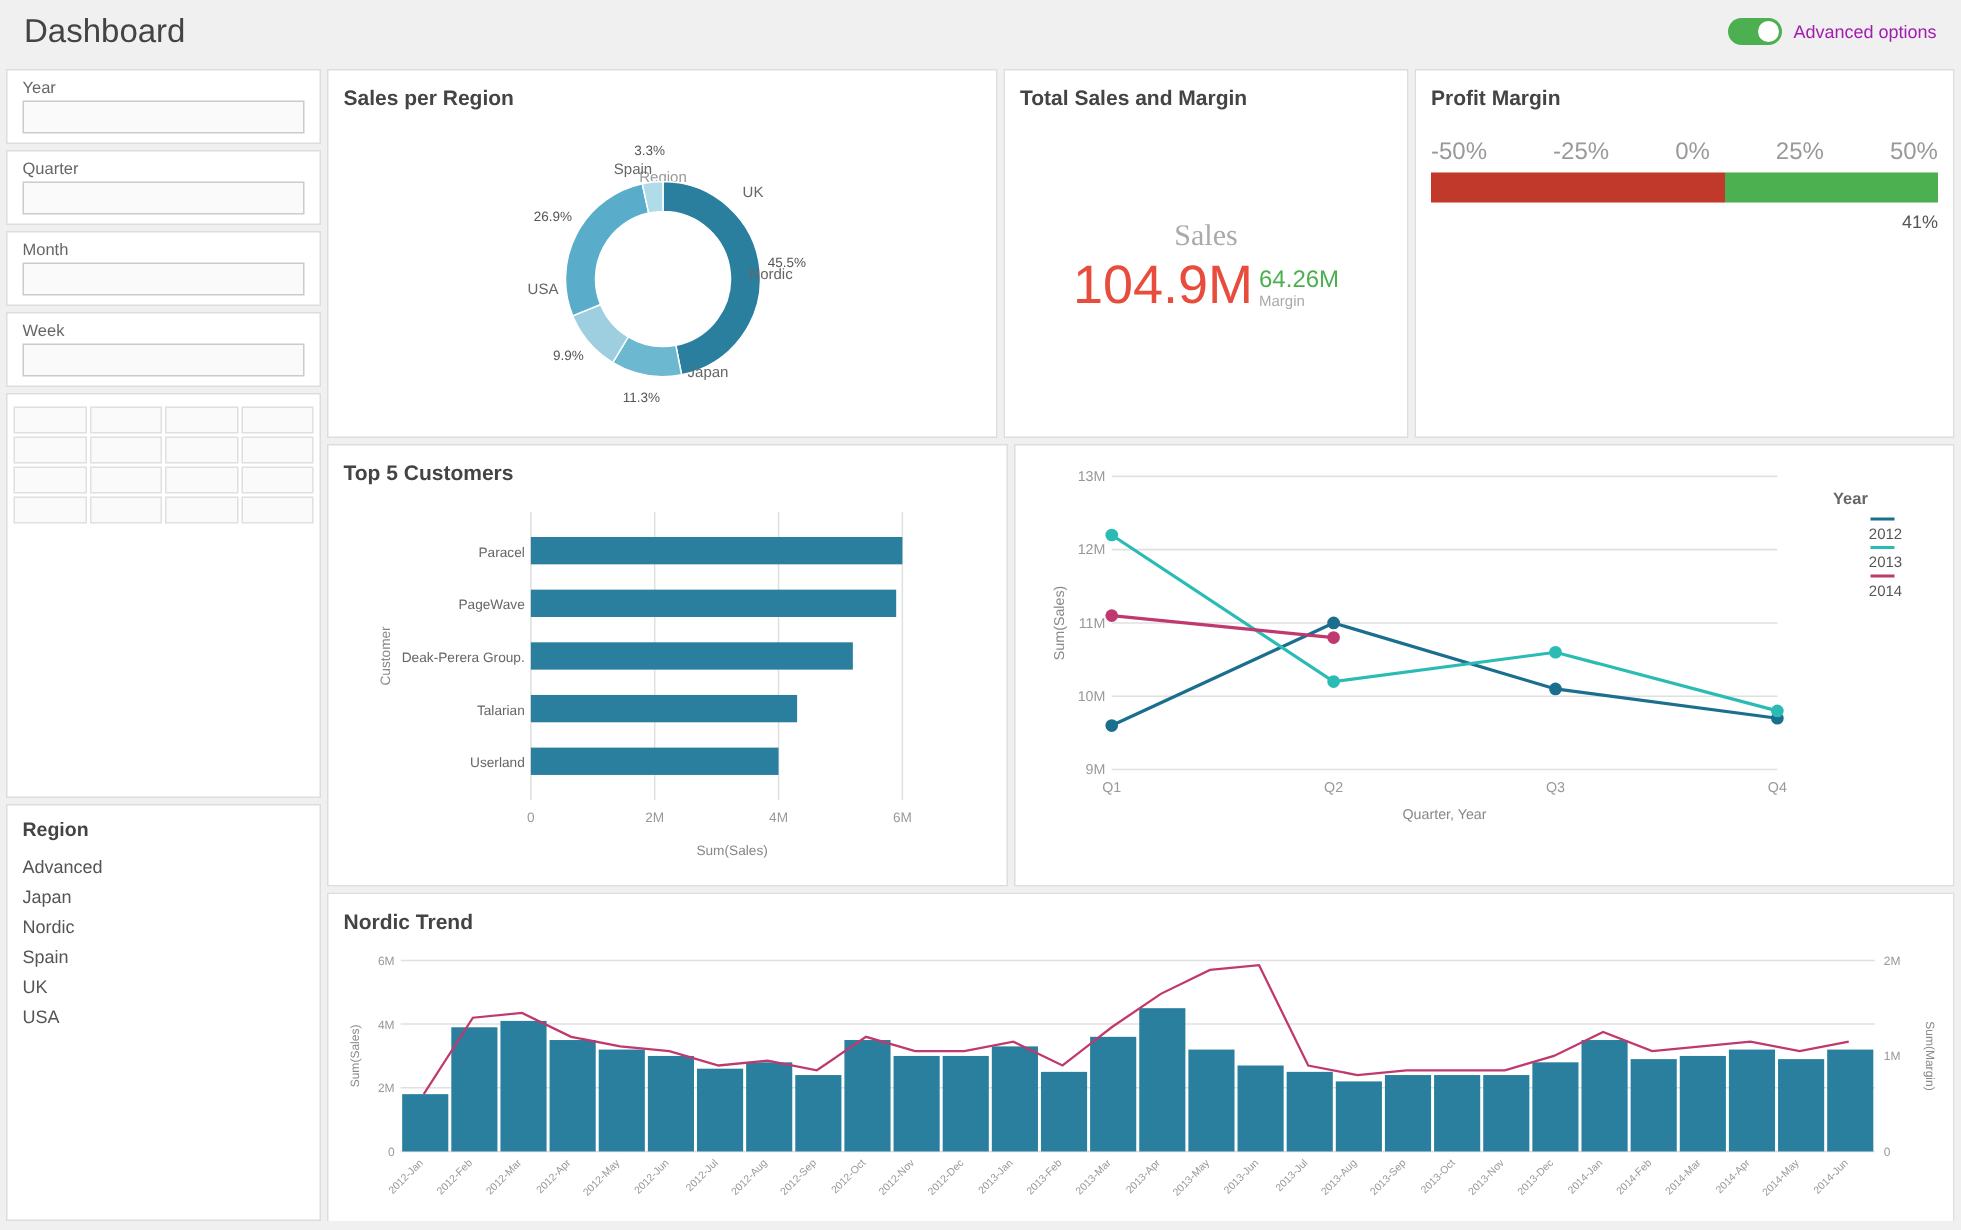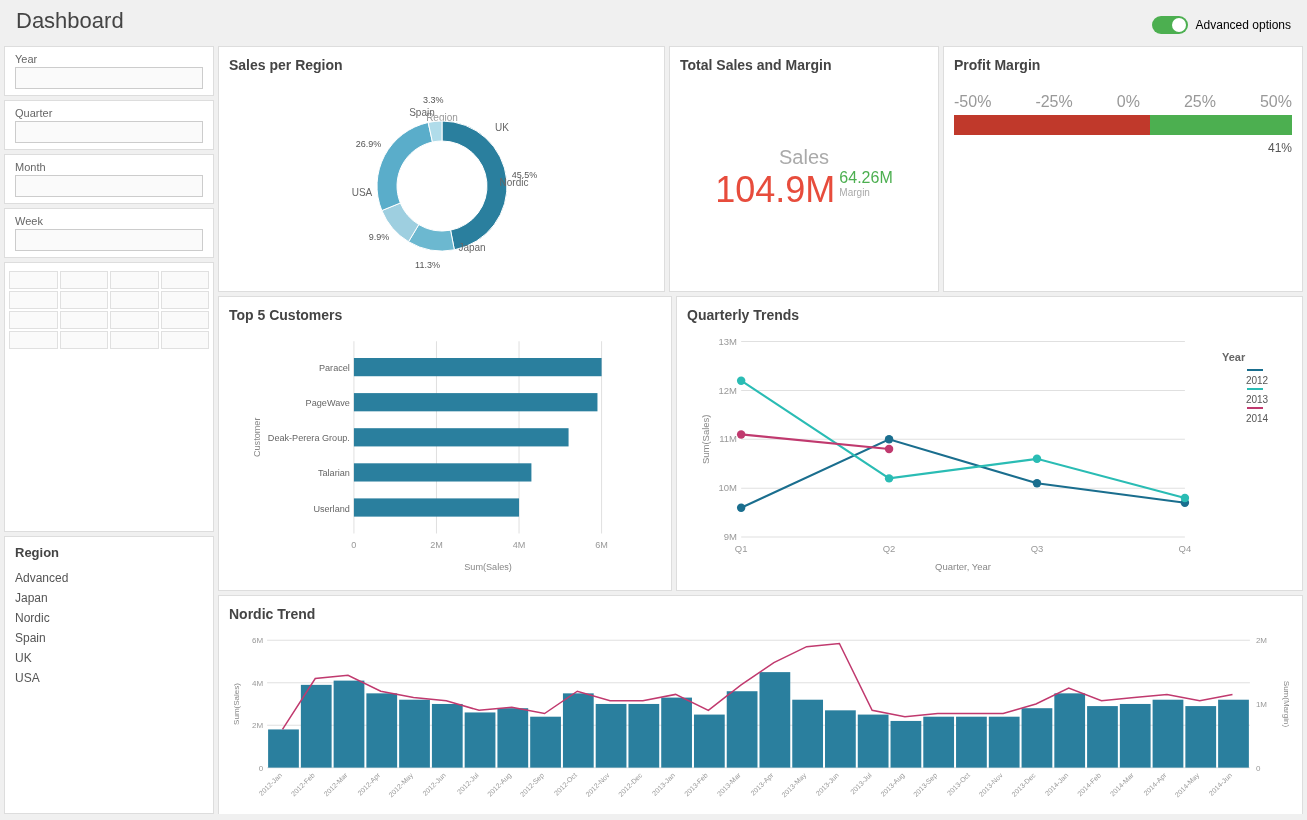--- a/index.html
+++ b/index.html
@@ -1,20 +1,20 @@
 <!DOCTYPE html>
 <html><head>
   <meta charset="utf-8">
   <style>
     * { box-sizing: border-box; margin: 0; padding: 0; }
     body { font-family: 'Segoe UI', Arial, sans-serif; background: #f0f0f0; font-size: 12px; color: #333; }
     
-    .app-header { display: flex; align-items: flex-end; justify-content: space-between; padding: 8px 16px; background: #f0f0f0; }
+    .app-header { display: flex; align-items: center; justify-content: space-between; padding: 8px 16px; background: #f0f0f0; }
     .app-title { font-size: 22px; font-weight: 300; color: #444; }
-    .advanced-options { display: flex; align-items: center; gap: 8px; font-size: 12px; color: #000000; }
+    .advanced-options { display: flex; align-items: center; gap: 8px; font-size: 12px; color: #a21caf; }
     .toggle-switch { width: 36px; height: 18px; background: #4caf50; border-radius: 9px; position: relative; display: inline-block; }
     .toggle-switch::after { content: ''; position: absolute; width: 14px; height: 14px; background: white; border-radius: 50%; top: 2px; right: 2px; }
 
     .main-layout { display: flex; height: calc(100vh - 44px); gap: 4px; padding: 4px; }
 
     .sidebar { width: 210px; flex-shrink: 0; display: flex; flex-direction: column; gap: 4px; }
     .filter-group { background: white; padding: 6px 10px; border: 1px solid #ddd; }
     .filter-label { font-size: 11px; color: #666; margin-bottom: 2px; }
     .filter-control { width: 100%; height: 22px; border: 1px solid #ccc; background: #fafafa; padding: 0 4px; font-size: 11px; }
 
@@ -40,22 +40,22 @@
     .profit-margin-panel { width: 360px; }
     .top-customers-panel { flex: 1; }
     .quarterly-trends-panel { flex: 1.4; }
 
     
     .donut-container { position: relative; width: 200px; height: 200px; margin: 0 auto; }
     .donut-svg { width: 100%; height: 100%; }
 
     
     .total-sales-content { display: flex; flex-direction: column; align-items: center; justify-content: center; height: calc(100% - 30px); }
-    .sales-label { font-size: 20px; color: #aaa; font-weight: 300; margin-bottom: 0; }
-    .sales-number { display: flex; align-items: flex-start; }
+    .sales-label { font-size: 20px; color: #aaa; font-weight: 300; margin-bottom: 0; font-family: Liberation Serif, serif; }
+    .sales-number { display: flex; align-items: flex-end; }
     .sales-big { font-size: 36px; color: #e74c3c; font-weight: 300; }
     .sales-margin { display: flex; flex-direction: column; align-items: flex-start; margin-left: 4px; padding-bottom: 4px; }
     .margin-num { font-size: 16px; color: #4caf50; font-weight: 400; }
     .margin-label { font-size: 10px; color: #aaa; }
 
     
     .profit-bar-container { margin-top: 20px; }
     .profit-axis { display: flex; justify-content: space-between; font-size: 16px; color: #999; margin-bottom: 4px; }
     .profit-bar-track { height: 20px; background: #f0f0f0; position: relative; display: flex; }
     .profit-bar-red { background: #c0392b; height: 100%; }
@@ -221,21 +221,20 @@
               <text x="101" y="109.00000000000001" text-anchor="end" font-size="9" fill="#666">Deak-Perera Group.</text>
               <rect x="105" y="130.66666666666669" width="175.3076923076923" height="18" fill="#2a7f9e"></rect>
               <text x="101" y="143.66666666666669" text-anchor="end" font-size="9" fill="#666">Talarian</text>
               <rect x="105" y="165.33333333333334" width="163.0769230769231" height="18" fill="#2a7f9e"></rect>
               <text x="101" y="178.33333333333334" text-anchor="end" font-size="9" fill="#666">Userland</text>
             </svg>
         </div>
       </div>
 
       <div class="panel quarterly-trends-panel">
-        <div class="panel-title">Quarterly Trends</div>
         <div class="quarterly-inner">
           <div class="quarterly-chart">
             <svg id="quarterly-svg" width="100%" height="100%" viewBox="0 0 480 230">
                 <line x1="40" y1="195" x2="460" y2="195" stroke="#e0e0e0" stroke-width="1"></line>
                 <text x="36" y="198" text-anchor="end" font-size="9" fill="#999">9M</text>
                 <line x1="40" y1="148.75" x2="460" y2="148.75" stroke="#e0e0e0" stroke-width="1"></line>
                 <text x="36" y="151.75" text-anchor="end" font-size="9" fill="#999">10M</text>
                 <line x1="40" y1="102.5" x2="460" y2="102.5" stroke="#e0e0e0" stroke-width="1"></line>
                 <text x="36" y="105.5" text-anchor="end" font-size="9" fill="#999">11M</text>
                 <line x1="40" y1="56.25" x2="460" y2="56.25" stroke="#e0e0e0" stroke-width="1"></line>

